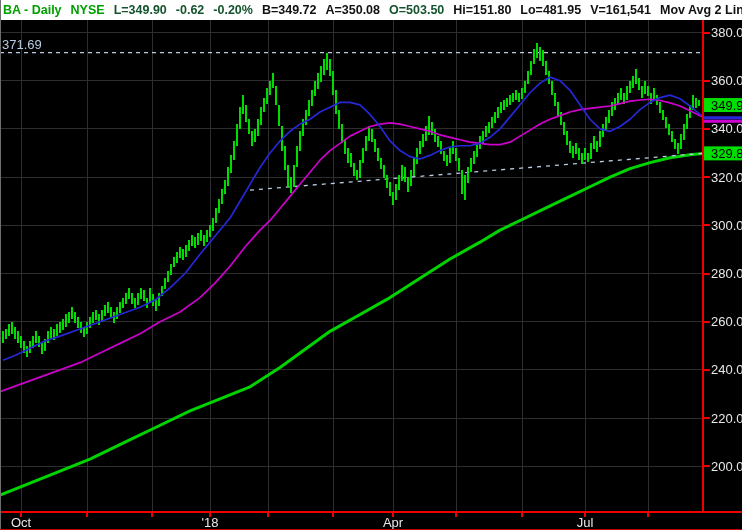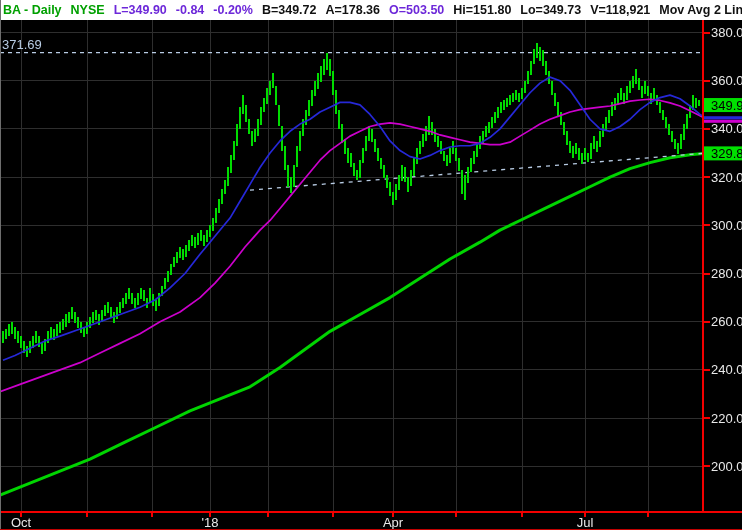--- a/index.html
+++ b/index.html
@@ -3,43 +3,43 @@
 <meta charset="utf-8">
 <style>
   html,body{margin:0;padding:0;background:#000;}
   .app{position:relative;width:742px;height:530px;background:#000;overflow:hidden;
        font-family:"Liberation Sans",sans-serif;}
   .quote-bar{position:absolute;top:0;left:0;width:742px;height:20px;background:#fff;
        display:flex;align-items:center;gap:9px;padding-left:3px;box-sizing:border-box;
        font-size:12.5px;font-weight:700;white-space:nowrap;overflow:hidden;color:#000;}
   .quote-bar span{flex:0 0 auto;}
   .grn{color:#00a000;}
-  .red{color:#6d28d9;}
+  .red{color:#14532d;}
   .blk{color:#111;}
   svg{position:absolute;top:20px;left:0;display:block;}
   svg text{font-family:"Liberation Sans",sans-serif;}
   .left-border{position:absolute;left:0;top:0;width:1px;height:530px;background:#6e6e6e;z-index:5;}
   .bottom-border{position:absolute;left:0;bottom:0;width:742px;height:1px;background:#c00000;z-index:5;}
 </style>
 </head>
 <body>
 
 <div class="app">
   <div class="quote-bar">
     <span class="grn">BA - Daily</span>
     <span class="grn">NYSE</span>
     <span class="red">L=349.90</span>
-    <span class="red">-0.84</span>
+    <span class="red">-0.62</span>
     <span class="red">-0.20%</span>
     <span class="blk">B=349.72</span>
-    <span class="blk">A=178.36</span>
+    <span class="blk">A=350.08</span>
     <span class="red">O=503.50</span>
     <span class="blk">Hi=151.80</span>
-    <span class="blk">Lo=349.73</span>
-    <span class="blk">V=118,921</span>
+    <span class="blk">Lo=481.95</span>
+    <span class="blk">V=161,541</span>
     <span class="blk">Mov Avg 2 Lines (Close,20,50 ...</span>
   </div>
 
   <svg width="742" height="510" viewBox="0 0 742 510">
       <g shape-rendering="crispEdges">
         <line x1="0" y1="12.5" x2="703" y2="12.5" stroke="#2e2e2e" stroke-width="1"></line>
         <line x1="0" y1="60.7" x2="703" y2="60.7" stroke="#2e2e2e" stroke-width="1"></line>
         <line x1="0" y1="108.9" x2="703" y2="108.9" stroke="#2e2e2e" stroke-width="1"></line>
         <line x1="0" y1="157.10000000000002" x2="703" y2="157.10000000000002" stroke="#2e2e2e" stroke-width="1"></line>
         <line x1="0" y1="205.3" x2="703" y2="205.3" stroke="#2e2e2e" stroke-width="1"></line>

